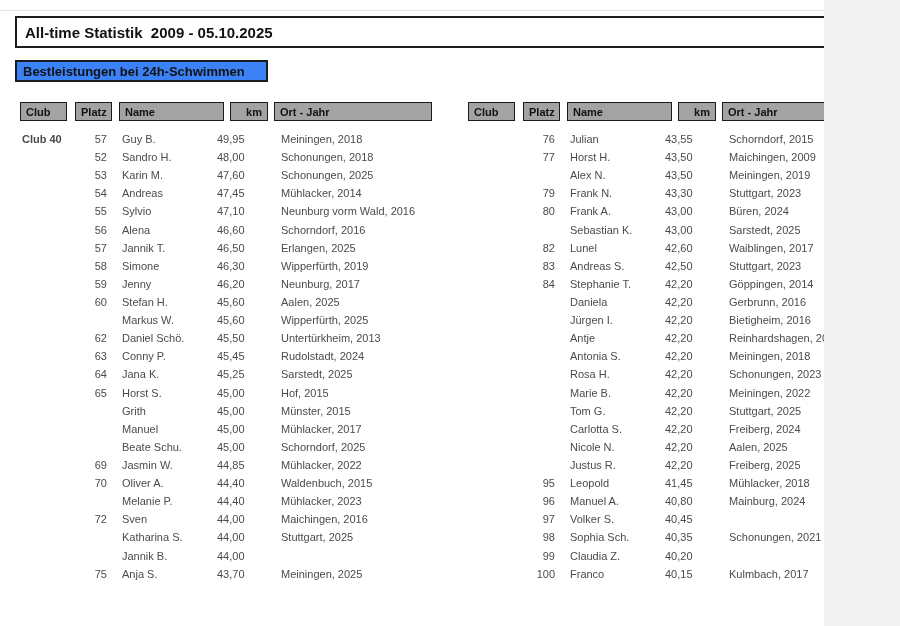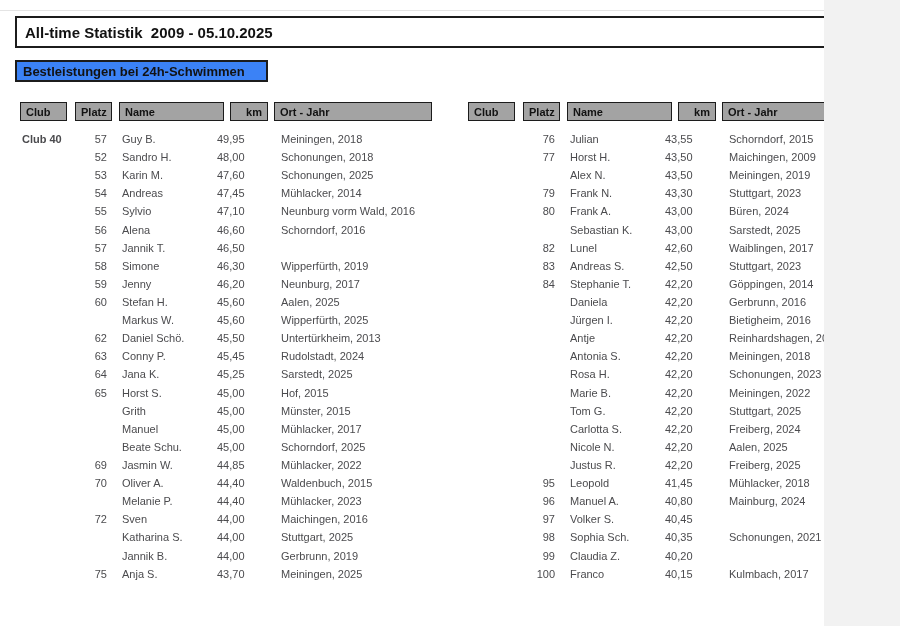--- a/index.html
+++ b/index.html
@@ -145,20 +145,21 @@
           <span class="c-name">Alena</span>
           <span class="c-km">46,60</span>
           <span class="c-ort">Schorndorf, 2016</span>
         </div>
 
         <div class="row">
           <span class="c-club"></span>
           <span class="c-platz">57</span>
           <span class="c-name">Jannik T.</span>
           <span class="c-km">46,50</span>
+          <span class="c-ort">Erlangen, 2025</span>
         </div>
 
         <div class="row">
           <span class="c-club"></span>
           <span class="c-platz">58</span>
           <span class="c-name">Simone</span>
           <span class="c-km">46,30</span>
           <span class="c-ort">Wipperfürth, 2019</span>
         </div>
 
@@ -280,21 +281,20 @@
           <span class="c-name">Katharina S.</span>
           <span class="c-km">44,00</span>
           <span class="c-ort">Stuttgart, 2025</span>
         </div>
 
         <div class="row">
           <span class="c-club"></span>
           <span class="c-platz"></span>
           <span class="c-name">Jannik B.</span>
           <span class="c-km">44,00</span>
-          <span class="c-ort">Gerbrunn, 2019</span>
         </div>
 
         <div class="row">
           <span class="c-club"></span>
           <span class="c-platz">75</span>
           <span class="c-name">Anja S.</span>
           <span class="c-km">43,70</span>
           <span class="c-ort">Meiningen, 2025</span>
         </div>
       </div>

